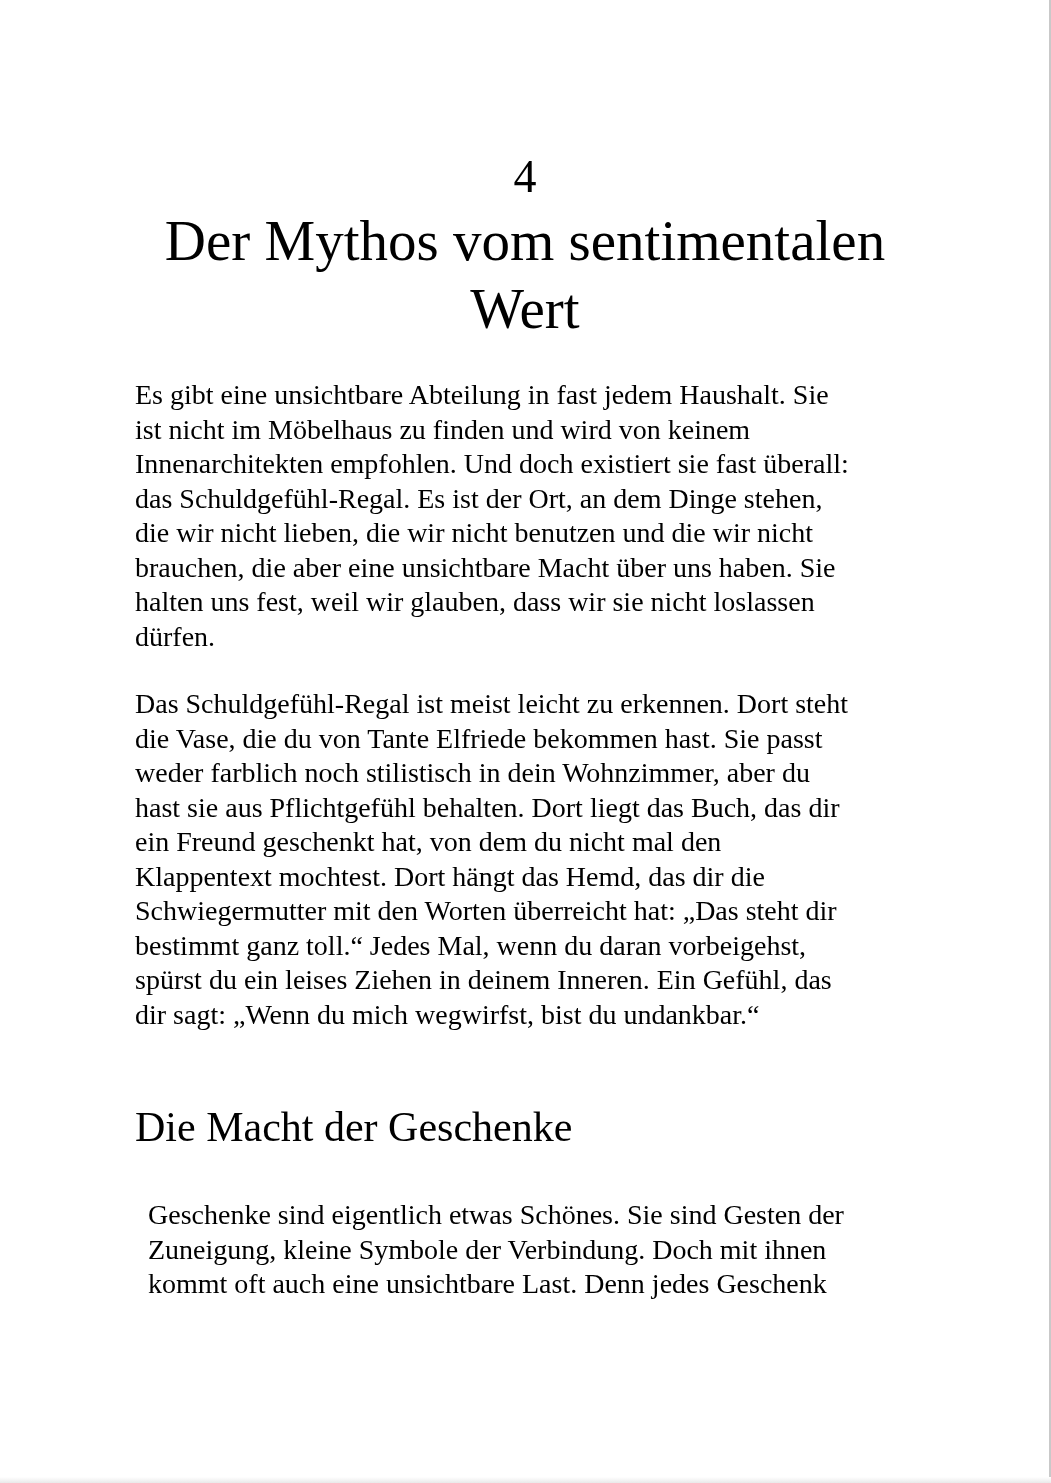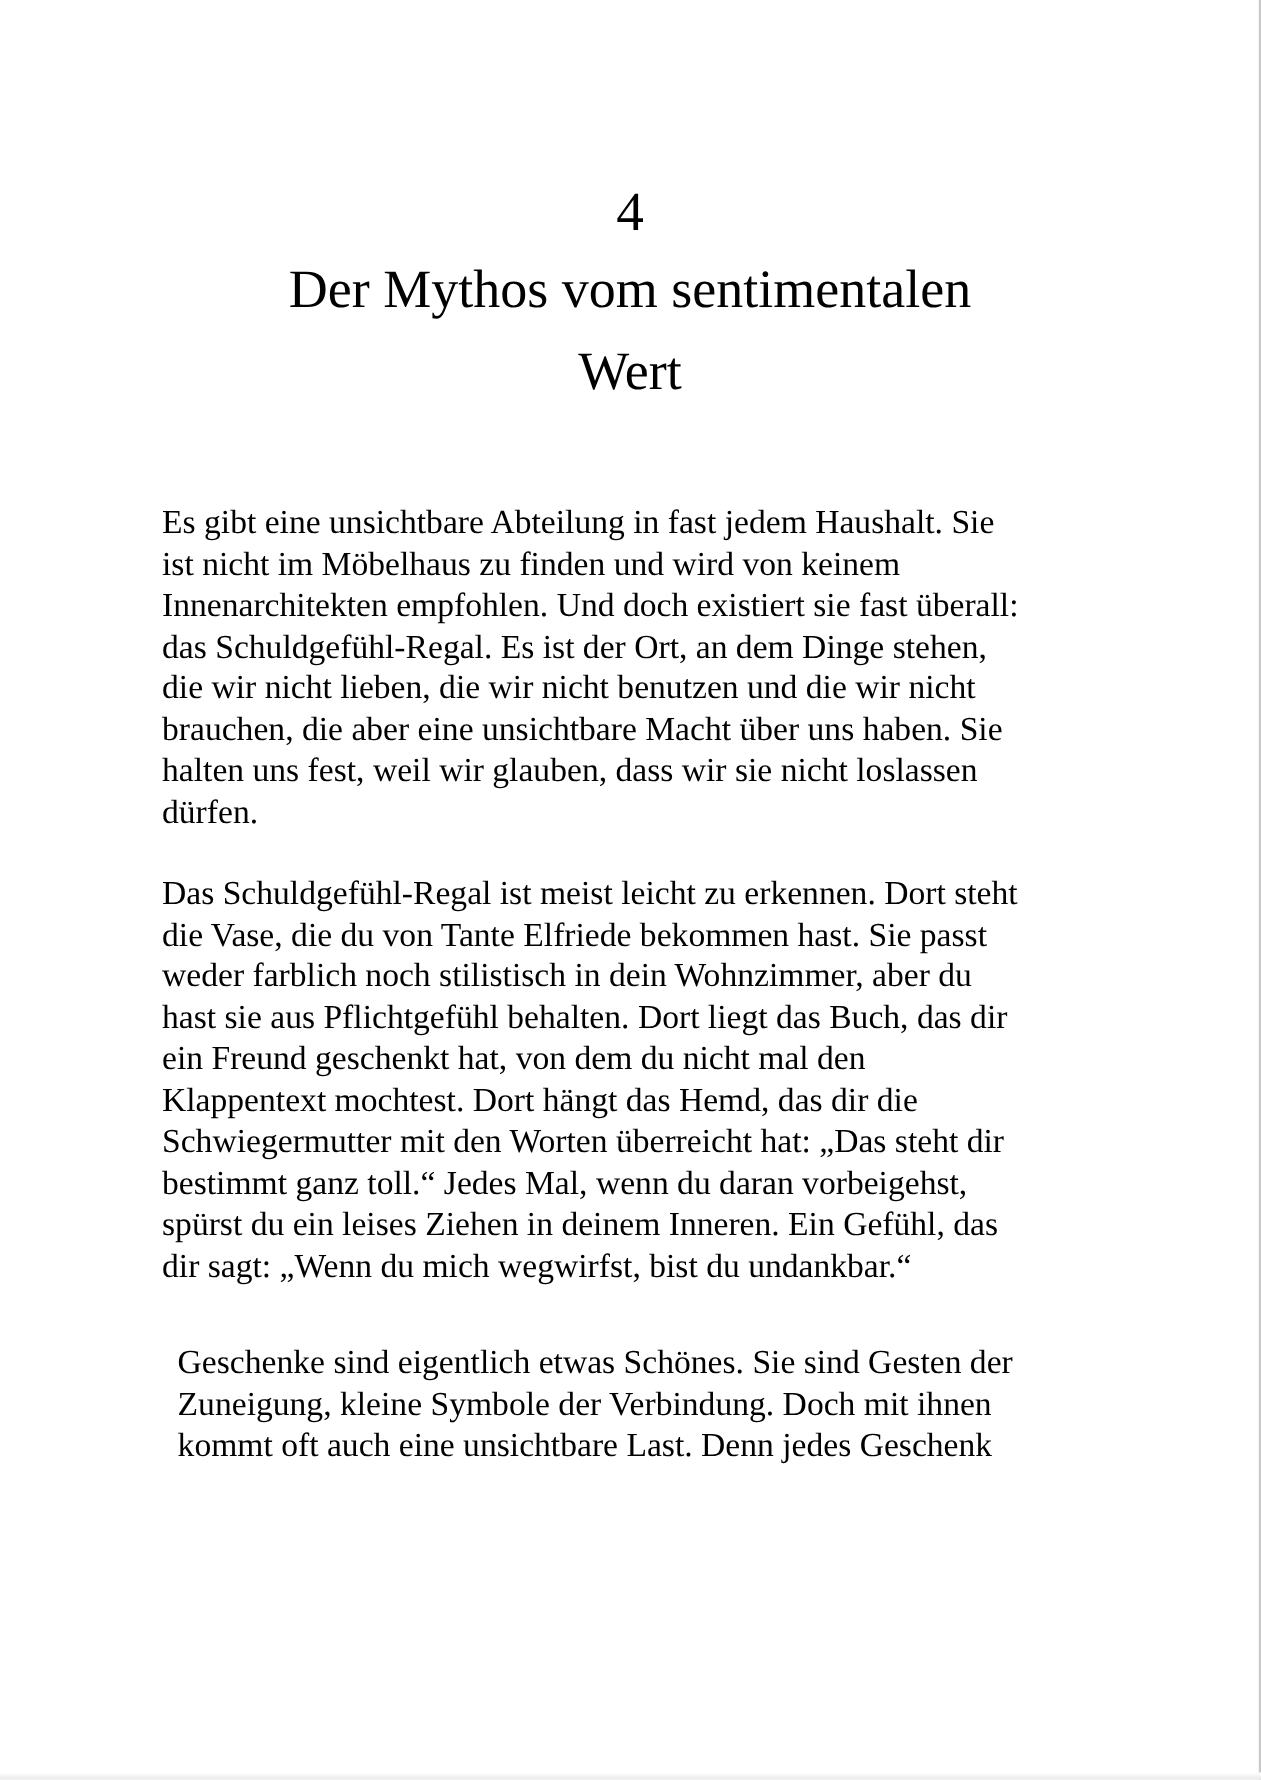--- a/index.html
+++ b/index.html
@@ -28,35 +28,35 @@
     width: 780px;
   }
   .chapter-number {
     font-size: 46px;
     line-height: 60px;
     text-align: center;
     white-space: pre-line;
   }
   .chapter-title {
     margin: 0;
-    font-size: 45px;
+    font-size: 57px;
     line-height: 68px;
     font-weight: normal;
     text-align: center;
     white-space: pre-line;
   }
   .body-paragraph {
     margin: 33px 0 0 0;
     font-size: 28px;
     line-height: 34.5px;
     text-align: left;
     white-space: pre-line;
   }
   .body-paragraph.first-after-title {
-    margin-top: 76px;
+    margin-top: 35px;
   }
   .section-heading {
     margin: 70px 0 0 0;
     font-size: 42px;
     line-height: 50px;
     font-weight: normal;
     text-align: left;
     white-space: pre-line;
   }
   .body-paragraph.first-after-heading {
@@ -104,20 +104,21 @@
 die Vase, die du von Tante Elfriede bekommen hast. Sie passt
 weder farblich noch stilistisch in dein Wohnzimmer, aber du
 hast sie aus Pflichtgefühl behalten. Dort liegt das Buch, das dir
 ein Freund geschenkt hat, von dem du nicht mal den
 Klappentext mochtest. Dort hängt das Hemd, das dir die
 Schwiegermutter mit den Worten überreicht hat: „Das steht dir
 bestimmt ganz toll.“ Jedes Mal, wenn du daran vorbeigehst,
 spürst du ein leises Ziehen in deinem Inneren. Ein Gefühl, das
 dir sagt: „Wenn du mich wegwirfst, bist du undankbar.“</p>
 
+    <h2 class="section-heading">Die Macht der Geschenke</h2>
 
     <p class="body-paragraph first-after-heading">Geschenke sind eigentlich etwas Schönes. Sie sind Gesten der
 Zuneigung, kleine Symbole der Verbindung. Doch mit ihnen
 kommt oft auch eine unsichtbare Last. Denn jedes Geschenk</p>
 
   </div>
 
   <div class="right-page-edge"></div>
   <div class="bottom-page-edge"></div>
 </div>

